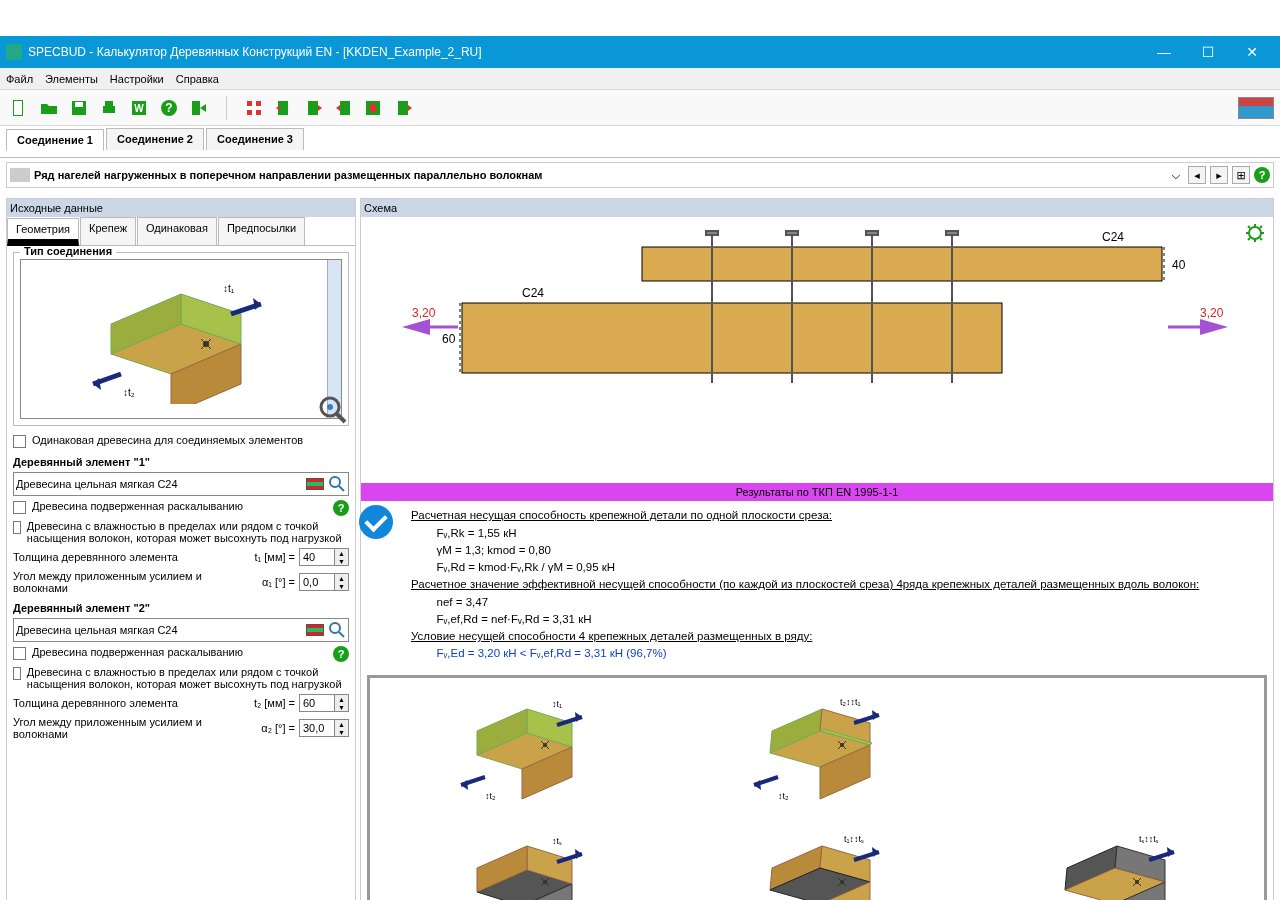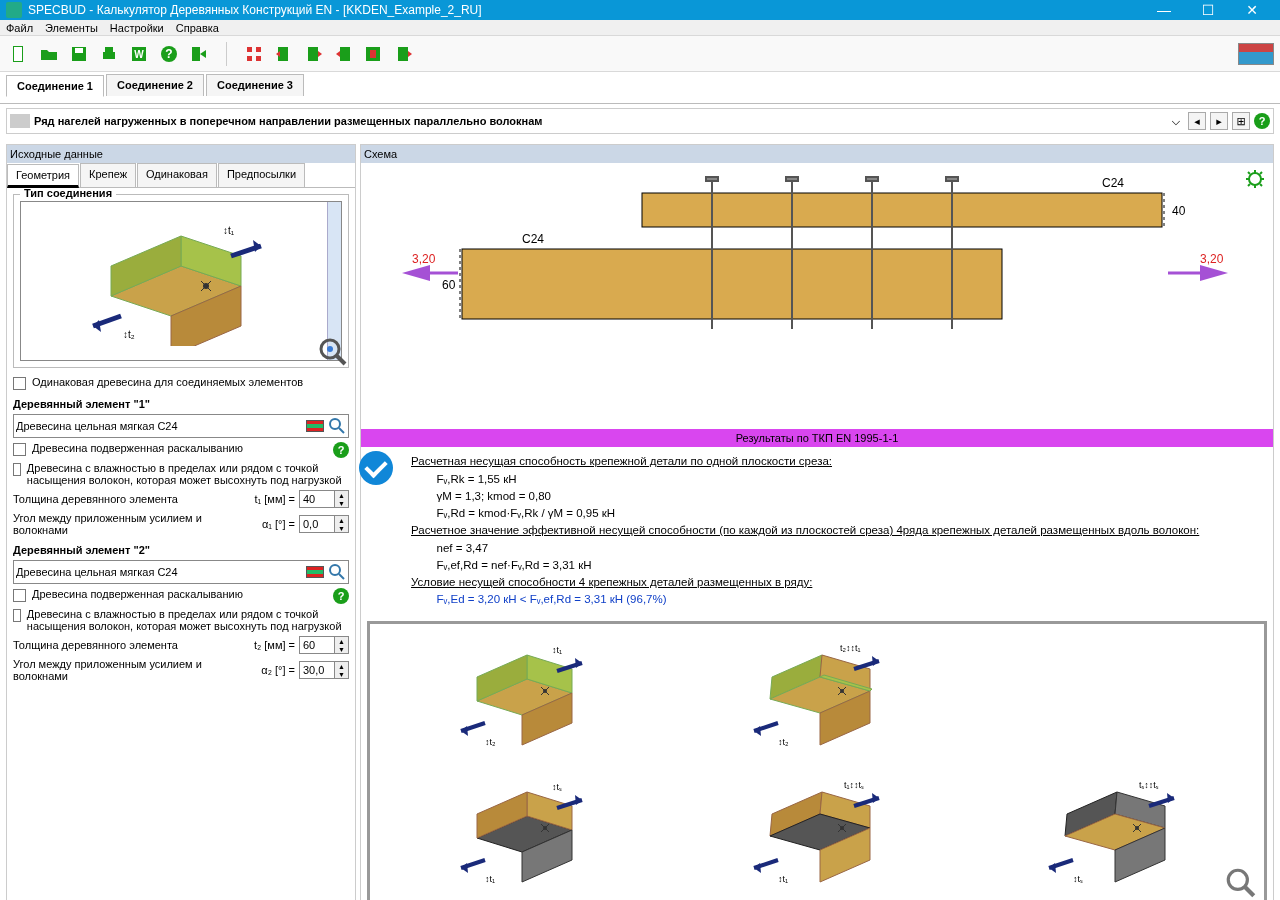--- a/index.html
+++ b/index.html
@@ -1,22 +1,22 @@
 <!DOCTYPE html>
 <html><head>
 <meta charset="utf-8">
 <style>
 * { box-sizing: border-box; margin: 0; padding: 0; }
 body { font-family: Tahoma, "Segoe UI", sans-serif; font-size: 11px; background: #fff; overflow: hidden; }
-.titlebar { background: #0997d7; color: #fff; height: 20px; display: flex; align-items: center; padding: 0 6px; }
+.titlebar { background: #0997d7; color: #fff; height: 32px; display: flex; align-items: center; padding: 0 6px; margin-top: 36px; }
 .titlebar .app-icon { width: 16px; height: 16px; background: #2a8; margin-right: 6px; border-radius: 2px; }
 .titlebar .title { flex: 1; font-size: 12px; }
 .titlebar .win-btn { width: 44px; height: 26px; display:flex;align-items:center;justify-content:center; color:#fff; font-size:14px; }
 .titlebar .win-btn.close{background:transparent;}
-.menubar { background: #f0f0f0; height: 16px; display: flex; align-items: center; padding: 0 6px; gap: 12px; border-bottom: 1px solid #d9d9d9; }
+.menubar { background: #f0f0f0; height: 22px; display: flex; align-items: center; padding: 0 6px; gap: 12px; border-bottom: 1px solid #d9d9d9; }
 .menubar span { cursor: default; }
 .toolbar { background: #f9f9f9; height: 36px; display: flex; align-items: center; padding: 0 6px; gap: 4px; border-bottom: 1px solid #d9d9d9; }
 .tool { width:26px; height:26px; display:flex;align-items:center;justify-content:center; border:1px solid transparent; border-radius:2px;}
 .tool svg { width:20px;height:20px;}
 .toolbar .sep { width: 6px; }
 .toolbar .gap { flex: 1; }
 .logo { width:36px;height:22px; background:linear-gradient(#c44,#c44 40%,#39c 40%,#39c); border:1px solid #888;}
 .tabs-row { display:flex; border-bottom:1px solid #bbb; padding: 2px 6px 7px 6px; background:#fff;}
 .tab { padding: 4px 10px; border:1px solid #bbb; border-bottom:none; margin-right:2px; background:#f5f5f5; font-weight:bold;}
 .tab.active { background:#fff; border-bottom:1px solid #fff; position:relative; top:1px;}
@@ -24,21 +24,21 @@
 .left { width:350px; display:flex; flex-direction:column; border:1px solid #ccc;}
 .right { flex:1; display:flex; flex-direction:column; border:1px solid #ccc;}
 .combo-row { display:flex; align-items:center; gap:4px; padding:3px; border:1px solid #ccc; margin-bottom:4px;}
 .combo-row .ico{width:20px;height:14px;background:#ccc;}
 .combo-row .txt{flex:1;font-weight:bold;}
 .combo-row .dd{width:16px;text-align:center;}
 .mini-btn{width:18px;height:18px;border:1px solid #aaa;display:flex;align-items:center;justify-content:center;background:#f4f4f4;}
 .header-strip { background:#cbd7e6; text-align:left; padding:3px; font-weight:normal;}
 .sub-tabs { display:flex; border-bottom:1px solid #bbb; }
 .sub-tab { padding:4px 8px; border:1px solid #bbb; border-bottom:none; background:#f5f5f5; margin-right:1px;}
-.sub-tab.active { background:#fff; position:relative; top:1px; border-bottom:3px solid #000000;}
+.sub-tab.active { background:#fff; position:relative; top:1px; border-bottom:7px solid #000000;}
 .panel-body { padding:6px; overflow:auto; flex:1;}
 .group { border:1px solid #bbb; padding:6px; margin-bottom:8px; position:relative;}
 .group-title { position:absolute; top:-8px; left:6px; background:#fff; padding:0 4px; font-weight:bold;}
 .thumb-box { border:1px solid #888; height:160px; display:flex; align-items:center; justify-content:center; position:relative; background:#fff;}
 .thumb-scroll { position:absolute; right:0; top:0; bottom:0; width:14px; background:#d8e5f5; border-left:1px solid #aac;}
 .zoom-ico { position:absolute; right:-8px; bottom:-8px; width:32px;height:32px;}
 .chk-row { display:flex; align-items:flex-start; gap:6px; margin:4px 0;}
 .chk { width:13px;height:13px; border:1px solid #777; margin-top:1px;}
 .help-q { width:16px;height:16px;border-radius:50%;background:#1a9e1a;color:#fff;display:flex;align-items:center;justify-content:center;font-weight:bold;font-size:11px;}
 .field-row { display:flex; align-items:center; gap:4px; margin:4px 0;}

